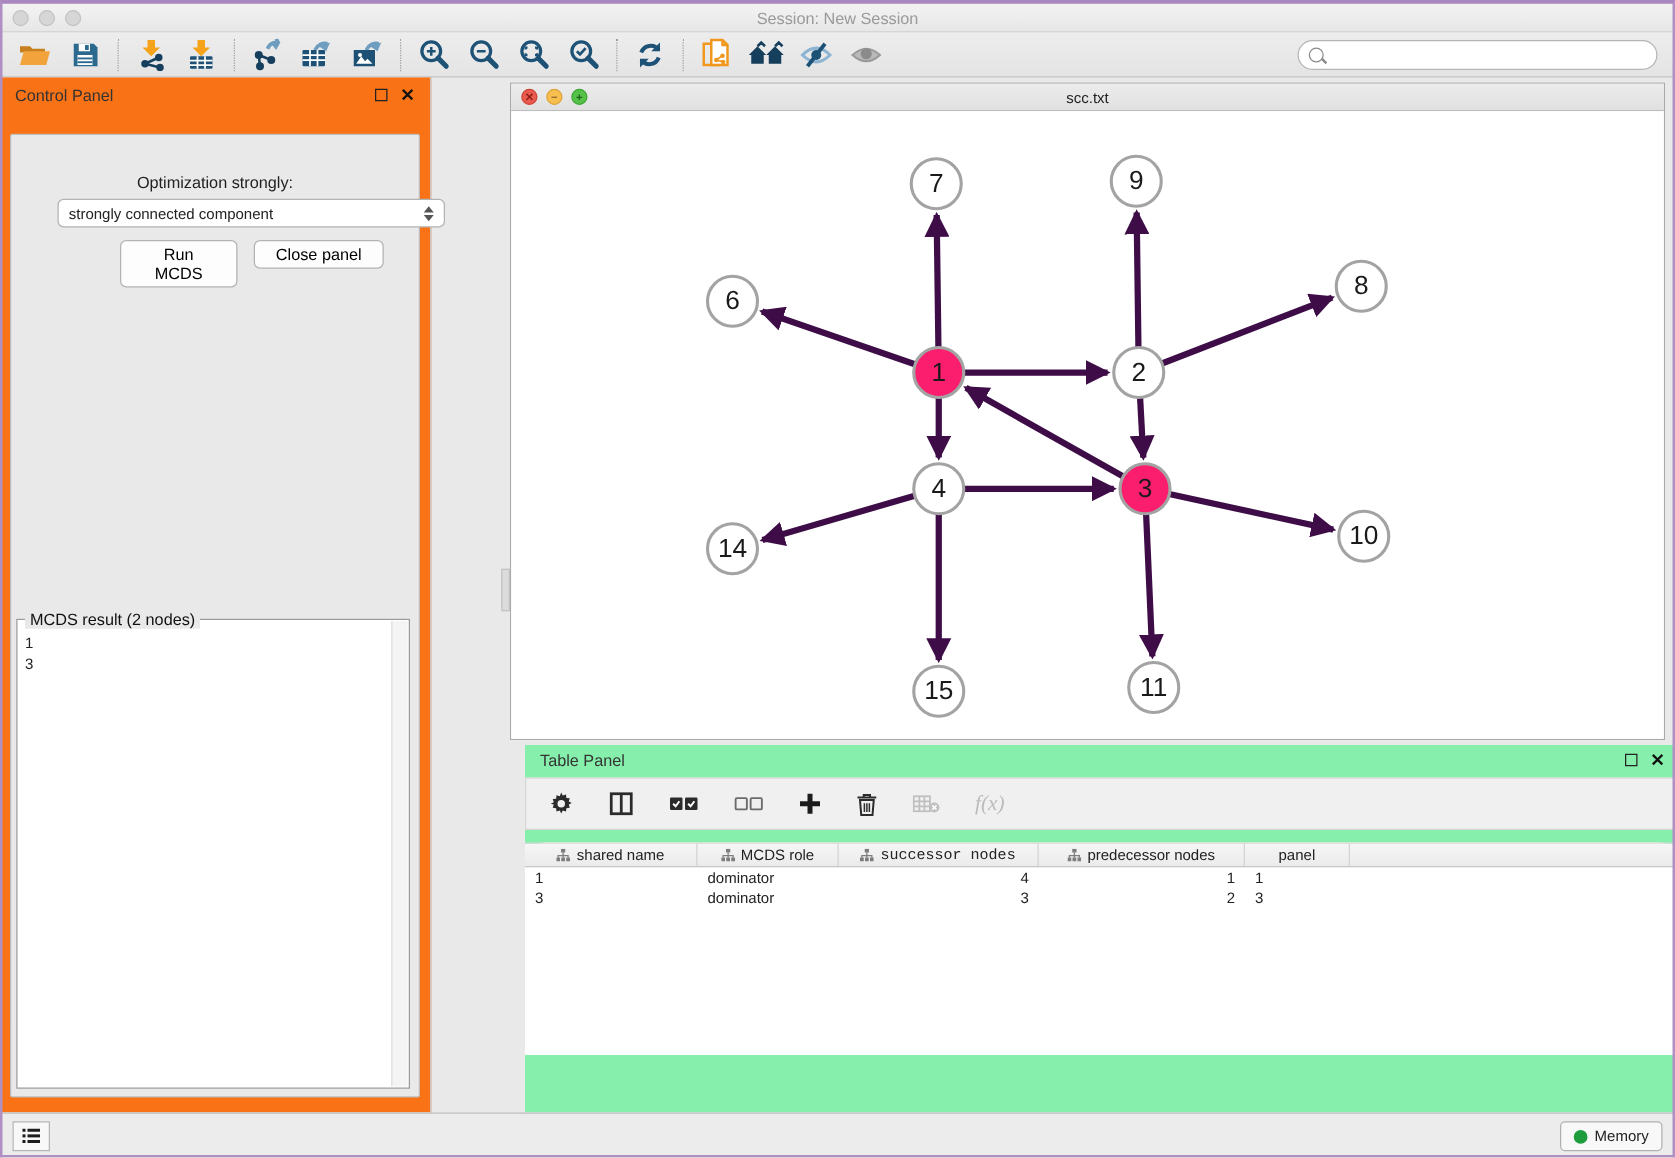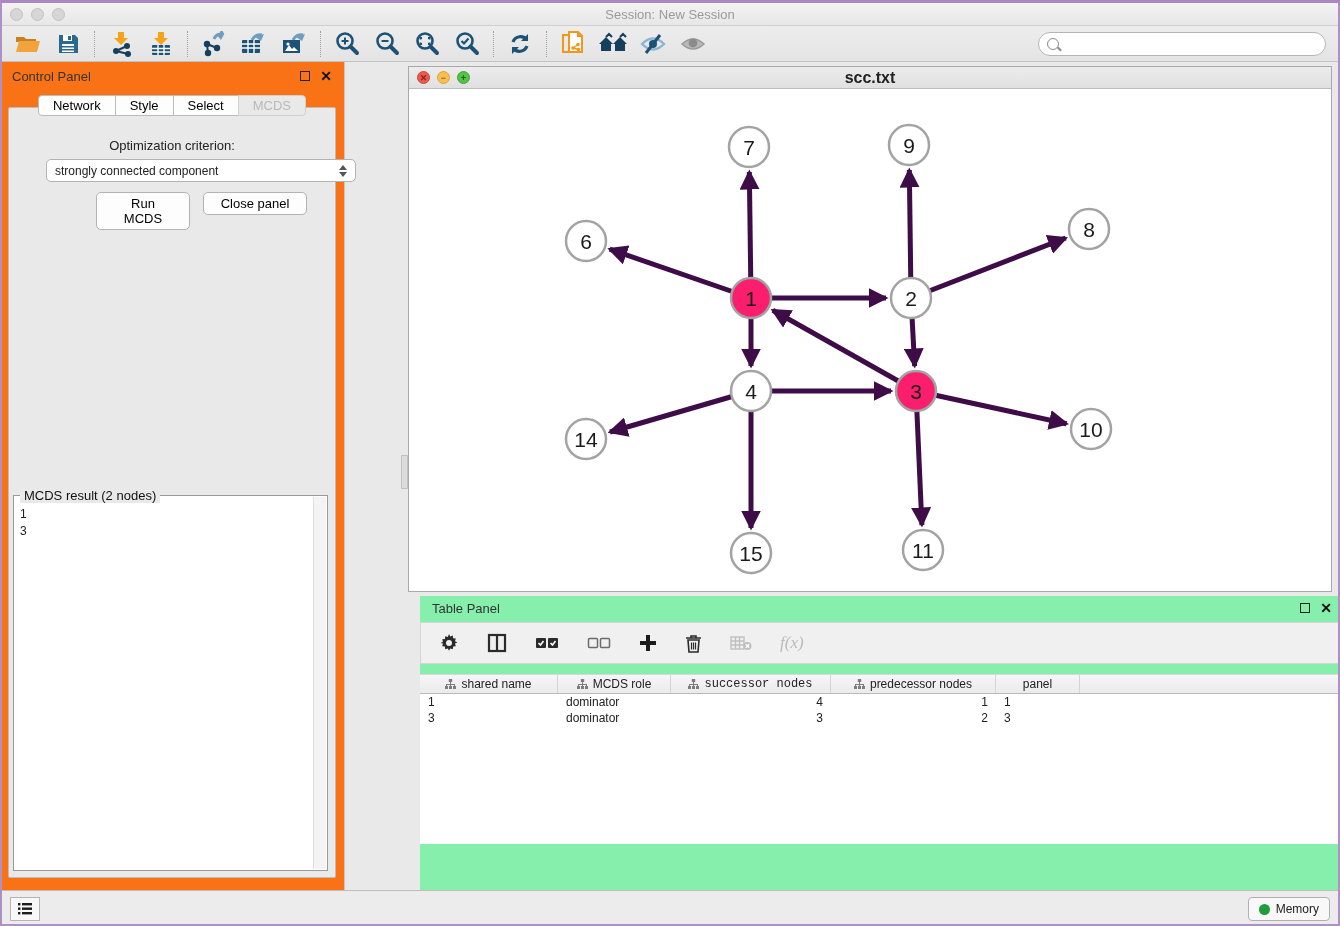--- a/index.html
+++ b/index.html
@@ -56,21 +56,21 @@
   .result { position:absolute; left:4px; right:7px; top:387px; height:376px; background:#fff; border:1px solid #9a9a9a; }
   .result-legend { position:absolute; top:-8px; left:6px; background:#e9e9e9; padding:0 4px; font-size:13px; color:#111; }
   .result-body { position:absolute; inset:10px 14px 2px 6px; font-size:12px; line-height:17px; white-space:pre-line; }
   .result-scroll { position:absolute; top:1px; bottom:1px; right:1px; width:13px; background:#f4f4f4; border-left:1px solid #ddd; }
 
   
   .netwin { position:absolute; left:408px; top:66px; width:924px; height:526px;
             border:1px solid #a9a9a9; background:#fff; }
   .net-titlebar { height:22px; background:linear-gradient(#ececec,#e0e0e0); border-bottom:1px solid #bdbdbd;
                   display:flex; align-items:center; justify-content:center; position:relative; }
-  .net-title { font-size:16px; color:#222;font-weight:bold; }
+  .net-title { font-size:12px; color:#222; }
   .net-lights { position:absolute; left:8px; top:4px; display:flex; gap:7px; }
   .light { width:13px; height:13px; border-radius:50%; display:flex; align-items:center; justify-content:center;
            font-size:9px; font-weight:bold; color:#7a3a10; }
   .l-red { background:#e95b4e; border:1px solid #d04437; color:#8e1f17; }
   .l-yel { background:#f6bf4f; border:1px solid #dfa33a; color:#93662a; }
   .l-grn { background:#55c148; border:1px solid #3fa736; color:#1c641c; }
   .canvas { position:absolute; left:0; top:22px; right:0; bottom:0; background:#fff; }
   .canvas svg { width:100%; height:100%; display:block; }
 
   
@@ -256,28 +256,22 @@
     <input placeholder="" style="">
   </div>
 </div>
 
 <div class="control">
   <div class="panel-head">
     <span class="ph-title">Control Panel</span>
     <span class="ph-float"></span>
     <span class="ph-close">✕</span>
   </div>
-  <div class="ctl-tabs" id="ctl-tabs">
-      <button class="tab">Network</button>
-      <button class="tab">Style</button>
-      <button class="tab">Select</button>
-      <button class="tab sel">MCDS</button>
-    </div>
   <div class="ctl-box">
-    <div class="opt-label">Optimization criterion:</div>
+    <div class="opt-label">Optimization strongly:</div>
     <div class="dropdown">
       <span class="dd-val">strongly connected component</span>
       <span class="dd-stepper">
           <span class="tri-up"></span>
           <span class="tri-dn"></span>
         </span>
     </div>
     <button class="btn run-btn">Run MCDS</button>
     <button class="btn closep-btn">Close panel</button>
     <div class="result">

